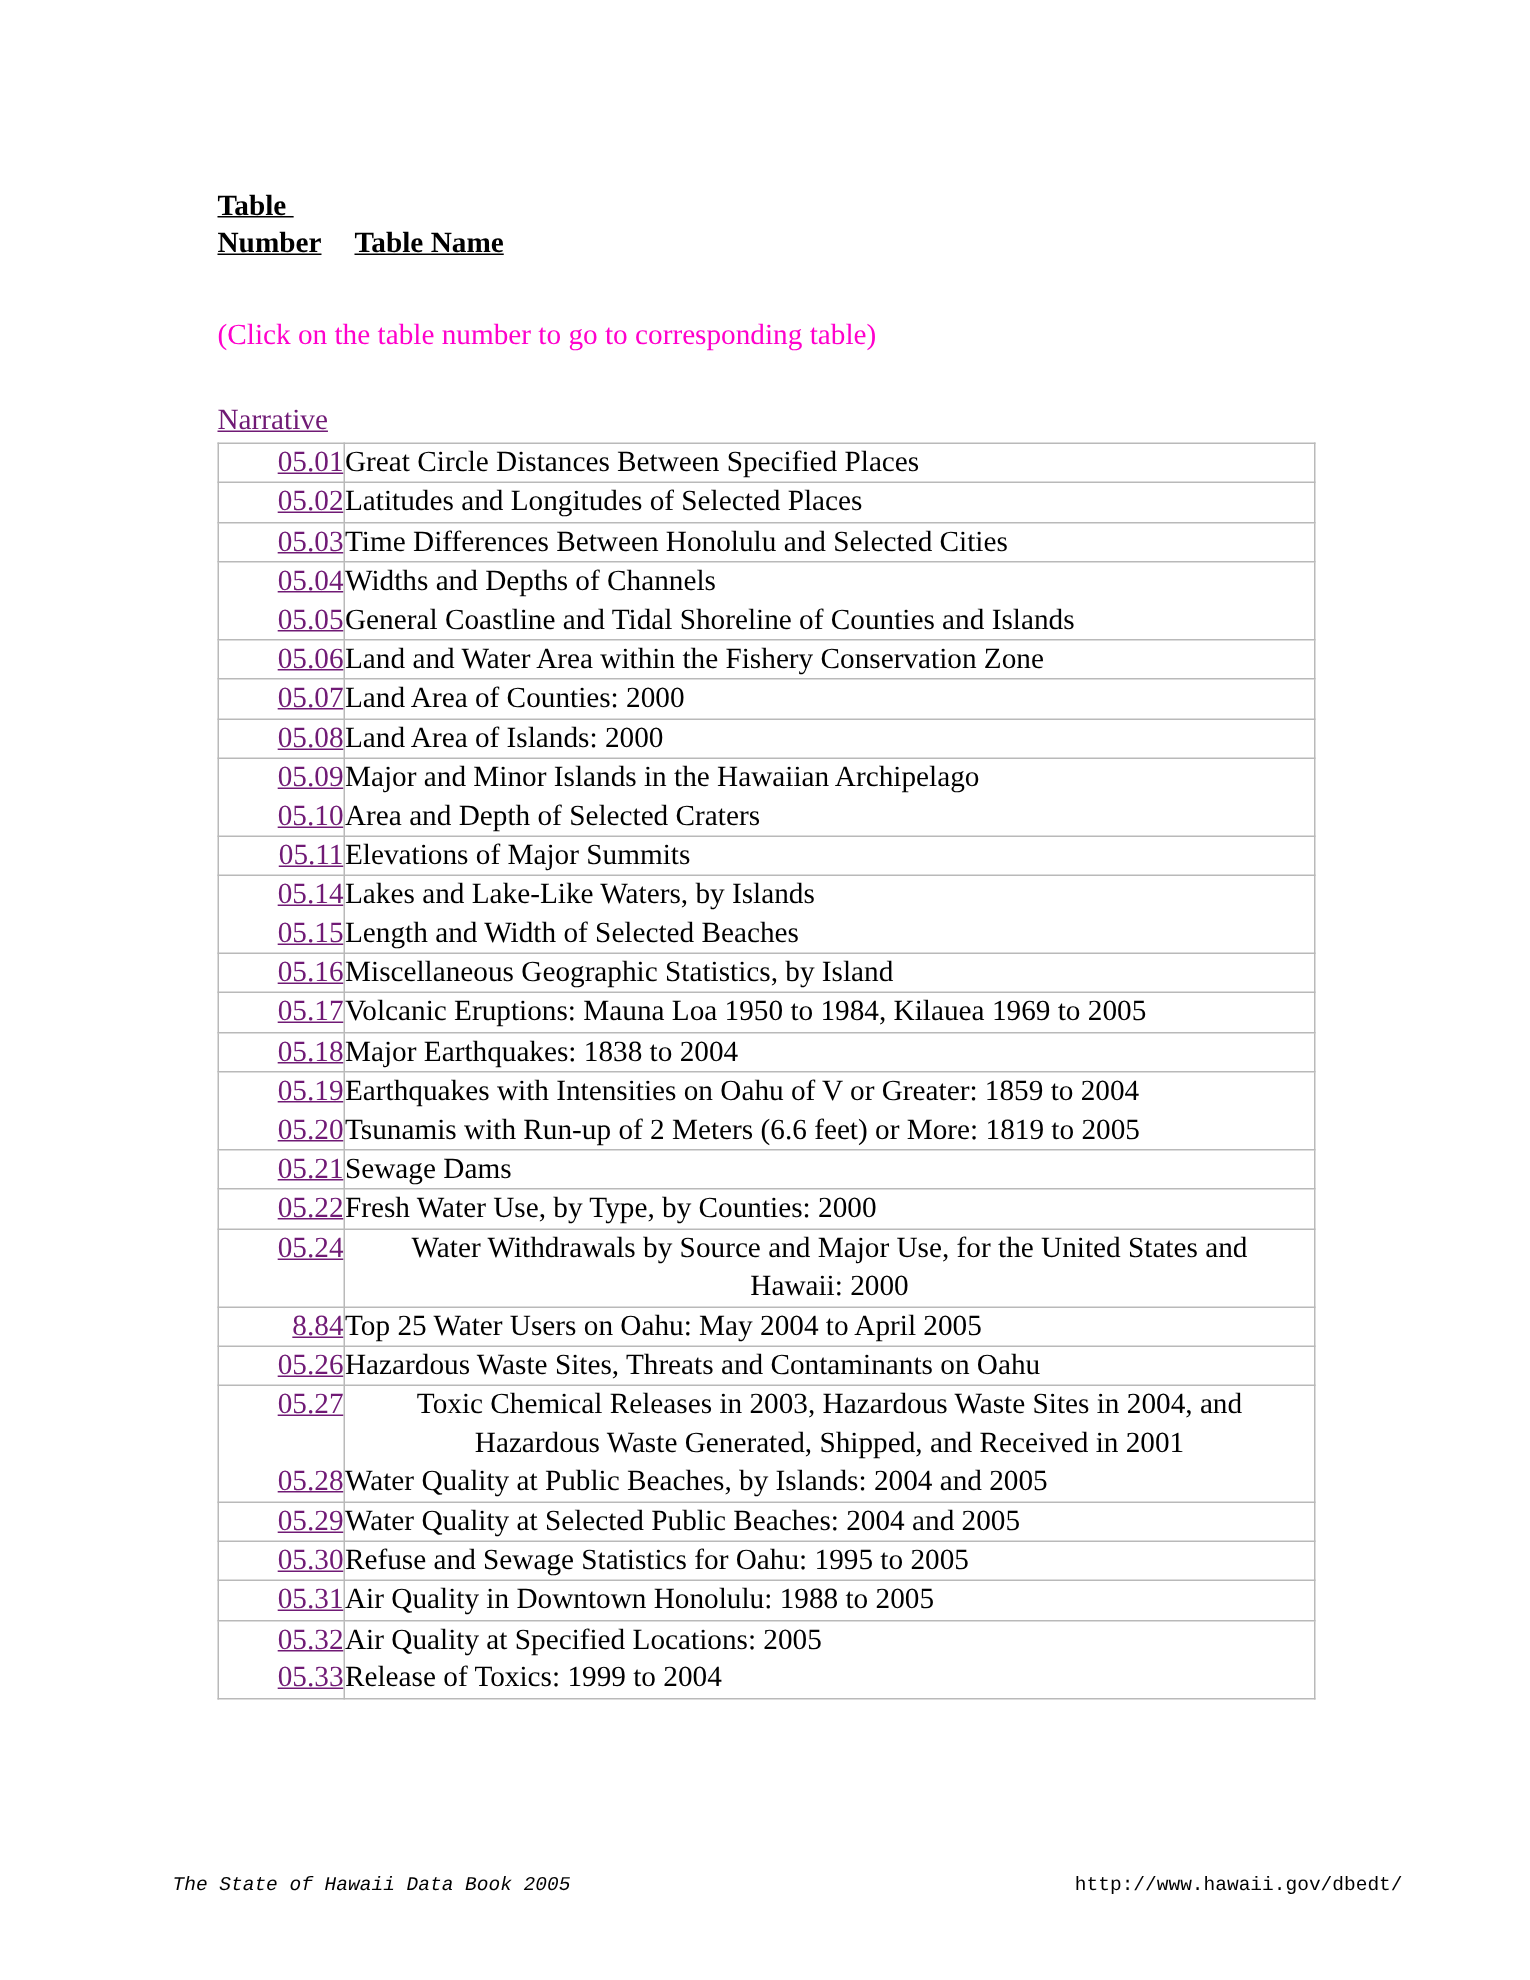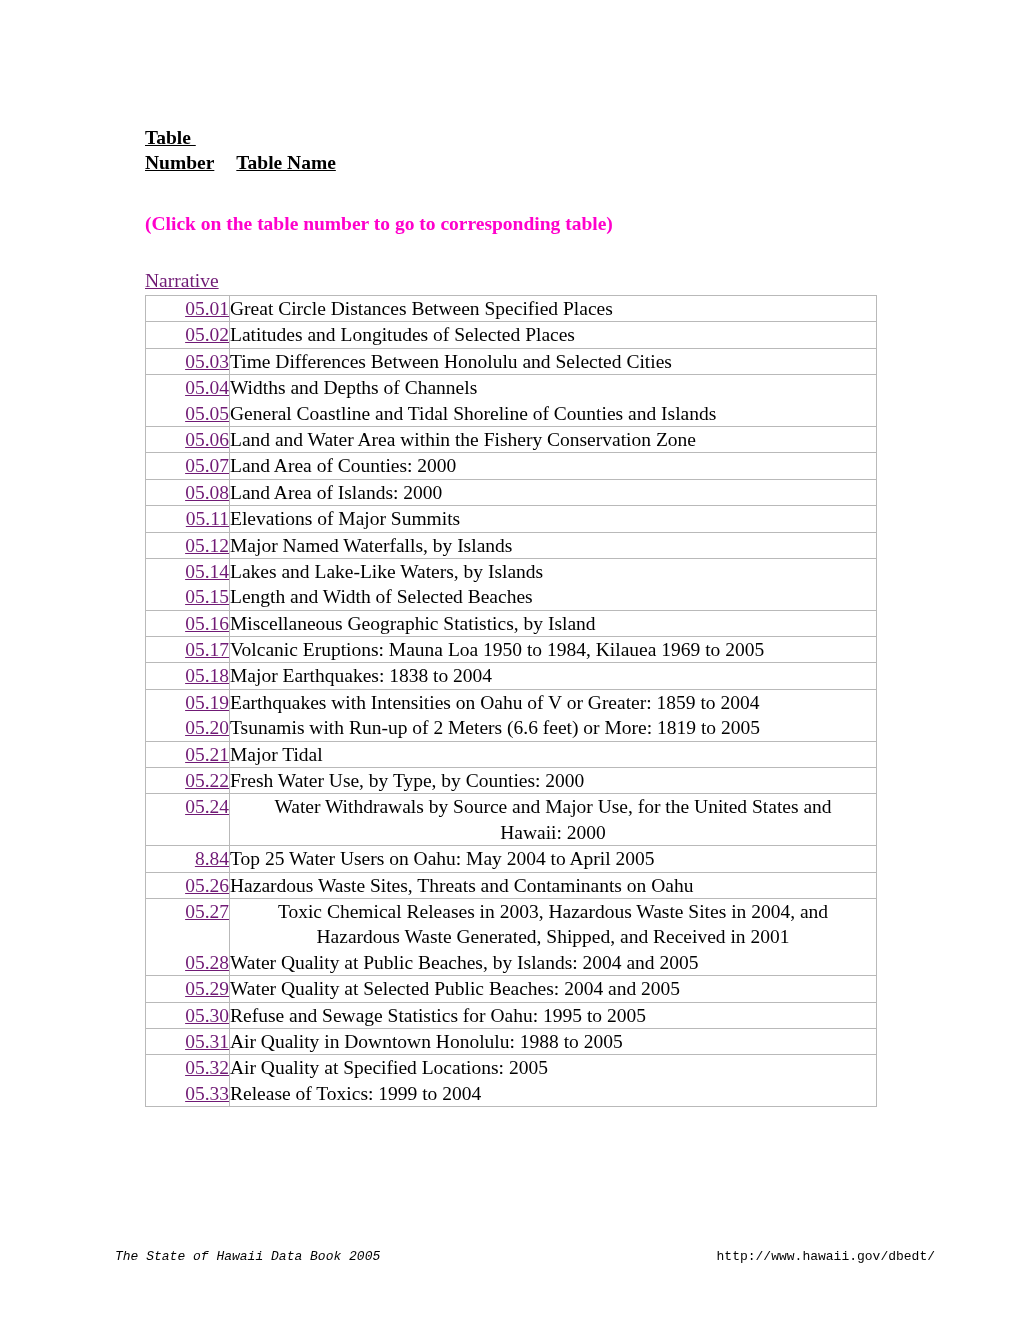--- a/index.html
+++ b/index.html
@@ -45,21 +45,20 @@
   .heading-gap { display: inline-block; width: 22px; }
 
   
   .instruction {
     margin: 0;
     padding-top: 36px;
     font-size: 19.5px;
     line-height: 25px;
     color: #ff00cc;
     font-family: "Liberation Serif", "DejaVu Serif", serif;
-    font-weight: bold;
   }
 
   
   .narrative-wrap {
     margin: 0;
     padding-top: 33px;
     padding-bottom: 3px;
     font-size: 19.5px;
     line-height: 23px;
   }
@@ -200,32 +199,34 @@
           <tr>
             <td class="num-cell">
               <div class="entry"><a class="link" href="#">05.08</a></div>
             </td>
             <td class="name-cell">
               <div class="entry">Land Area of Islands: 2000</div>
             </td>
           </tr>
           <tr>
             <td class="num-cell">
+              <div class="entry"><a class="link" href="#">05.09</a></div>
+              <div class="entry"><a class="link" href="#">05.10</a></div>
+            </td>
+            <td class="name-cell">
+              <div class="entry">Major and Minor Islands in the Hawaiian Archipelago</div>
+              <div class="entry">Area and Depth of Selected Craters</div>
+            </td>
+          </tr>
+          <tr>
+            <td class="num-cell">
               <div class="entry"><a class="link" href="#">05.11</a></div>
             </td>
             <td class="name-cell">
               <div class="entry">Elevations of Major Summits</div>
-            </td>
-          </tr>
-          <tr>
-            <td class="num-cell">
-              <div class="entry"><a class="link" href="#">05.12</a></div>
-            </td>
-            <td class="name-cell">
-              <div class="entry">Major Named Waterfalls, by Islands</div>
             </td>
           </tr>
           <tr>
             <td class="num-cell">
               <div class="entry"><a class="link" href="#">05.14</a></div>
               <div class="entry"><a class="link" href="#">05.15</a></div>
             </td>
             <td class="name-cell">
               <div class="entry">Lakes and Lake-Like Waters, by Islands</div>
               <div class="entry">Length and Width of Selected Beaches</div>
@@ -263,21 +264,21 @@
             <td class="name-cell">
               <div class="entry">Earthquakes with Intensities on Oahu of V or Greater: 1859 to 2004</div>
               <div class="entry">Tsunamis with Run-up of 2 Meters (6.6 feet) or More: 1819 to 2005</div>
             </td>
           </tr>
           <tr>
             <td class="num-cell">
               <div class="entry"><a class="link" href="#">05.21</a></div>
             </td>
             <td class="name-cell">
-              <div class="entry">Major Tidal</div>
+              <div class="entry">Sewage Dams</div>
             </td>
           </tr>
           <tr>
             <td class="num-cell">
               <div class="entry"><a class="link" href="#">05.22</a></div>
             </td>
             <td class="name-cell">
               <div class="entry">Fresh Water Use, by Type, by Counties: 2000</div>
             </td>
           </tr>

